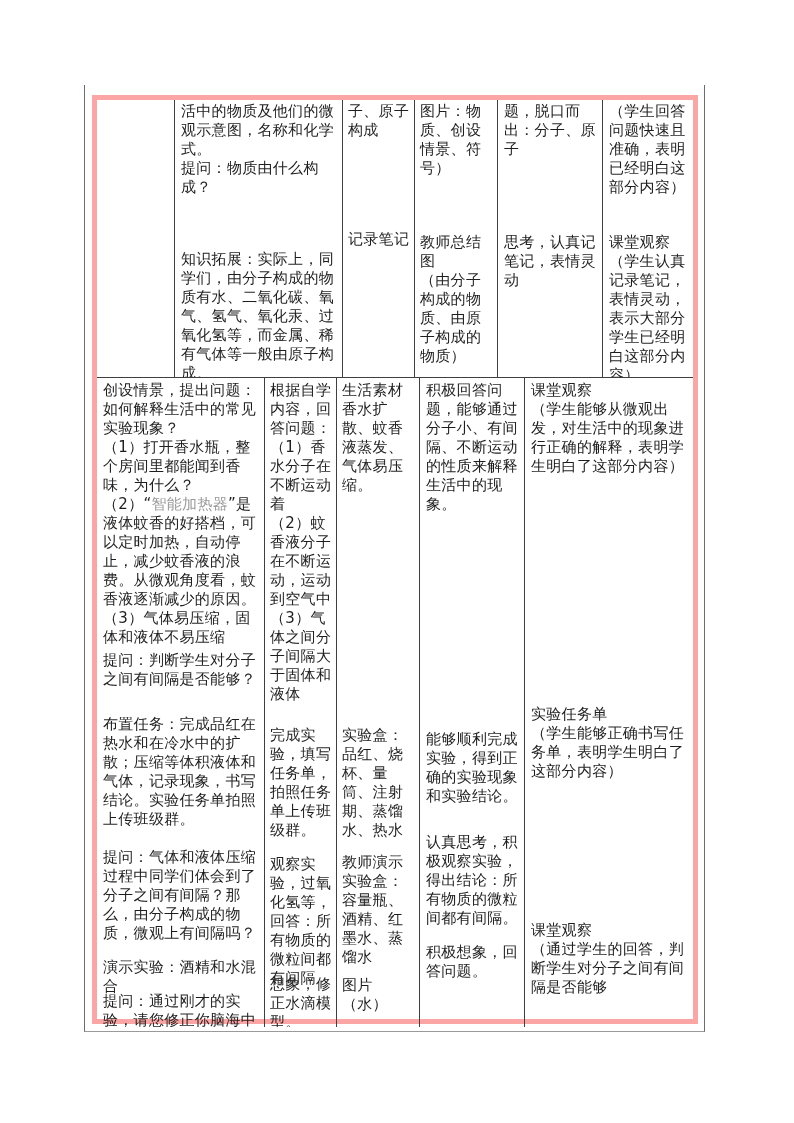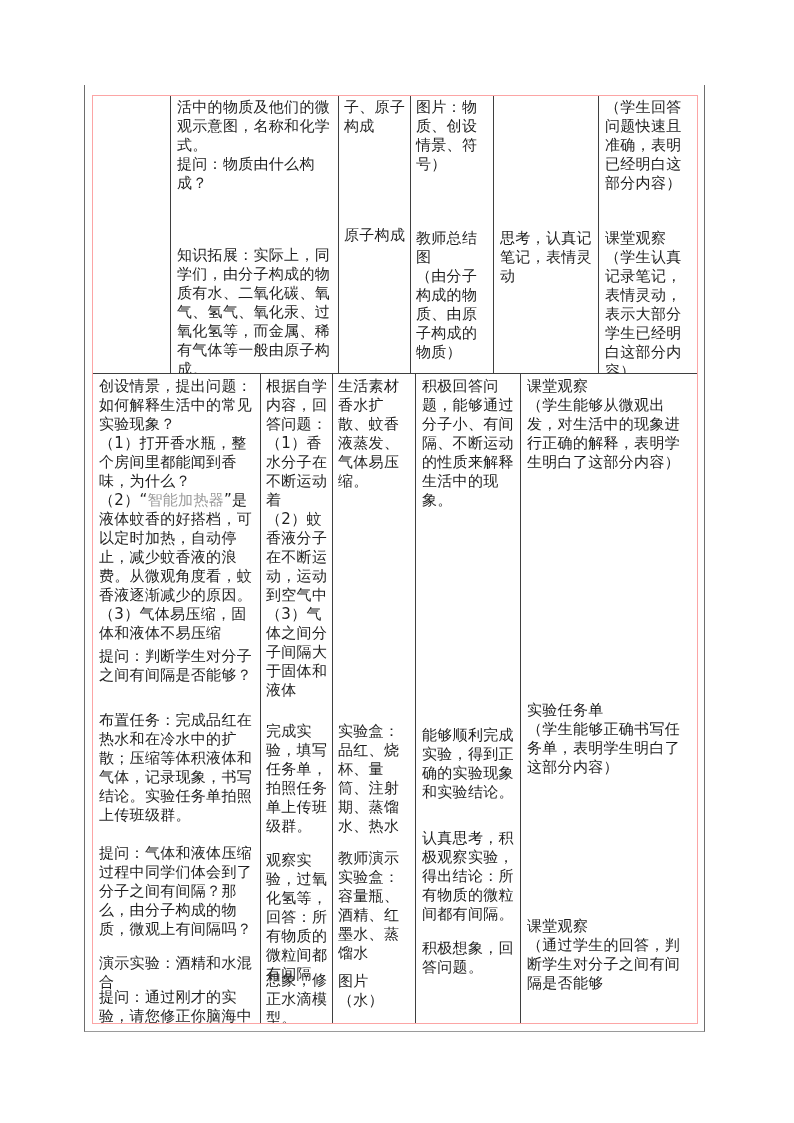--- a/index.html
+++ b/index.html
@@ -16,21 +16,21 @@
     position:absolute;
     left:84px;top:85px;width:619px;height:946px;
     border-left:1px solid #6d6d6d;
     border-right:1px solid #6d6d6d;
     border-bottom:1px solid #9a9a9a;
   }
   
   .grid{
     position:absolute;
     left:92px;top:95px;width:606px;height:929px;
-    border:1px solid #fca5a5;
+    border:5px solid #fca5a5;
     box-sizing:border-box;
     background:#ffffff;
   }
   .row{display:flex;width:100%;}
   .row1{height:278px;border-bottom:1px solid #3f3f3f;box-sizing:border-box;}
   .row2{height:649px;box-sizing:border-box;}
   .cell{
     position:relative;
     overflow:hidden;
     box-sizing:border-box;
@@ -70,30 +70,31 @@
       <div class="cell c1"></div>
 
       <div class="cell c2">
         <div class="block" style="top:2px">活中的物质及他们的微观示意图，名称和化学式。
 提问：物质由什么构成？</div>
         <div class="block" style="top:150px">知识拓展：实际上，同学们，由分子构成的物质有水、二氧化碳、氧气、氢气、氧化汞、过氧化氢等，而金属、稀有气体等一般由原子构成。</div>
       </div>
 
       <div class="cell c3">
         <div class="block" style="top:2px">子、原子构成</div>
-        <div class="block" style="top:130px">原子构成</div>
+        <div class="block" style="top:130px">记录笔记</div>
       </div>
 
       <div class="cell c4">
         <div class="block" style="top:2px">图片：物质、创设情景、符号）</div>
         <div class="block" style="top:133px">教师总结图
 （由分子构成的物质、由原子构成的物质）</div>
       </div>
 
       <div class="cell c5">
+        <div class="block" style="top:2px">题，脱口而出：分子、原子</div>
         <div class="block" style="top:133px">思考，认真记笔记，表情灵动</div>
       </div>
 
       <div class="cell c6">
         <div class="block" style="top:2px">（学生回答问题快速且准确，表明已经明白这部分内容）</div>
         <div class="block" style="top:133px">课堂观察
 （学生认真记录笔记，表情灵动，表示大部分学生已经明白这部分内容）</div>
       </div>
 
     </div>

